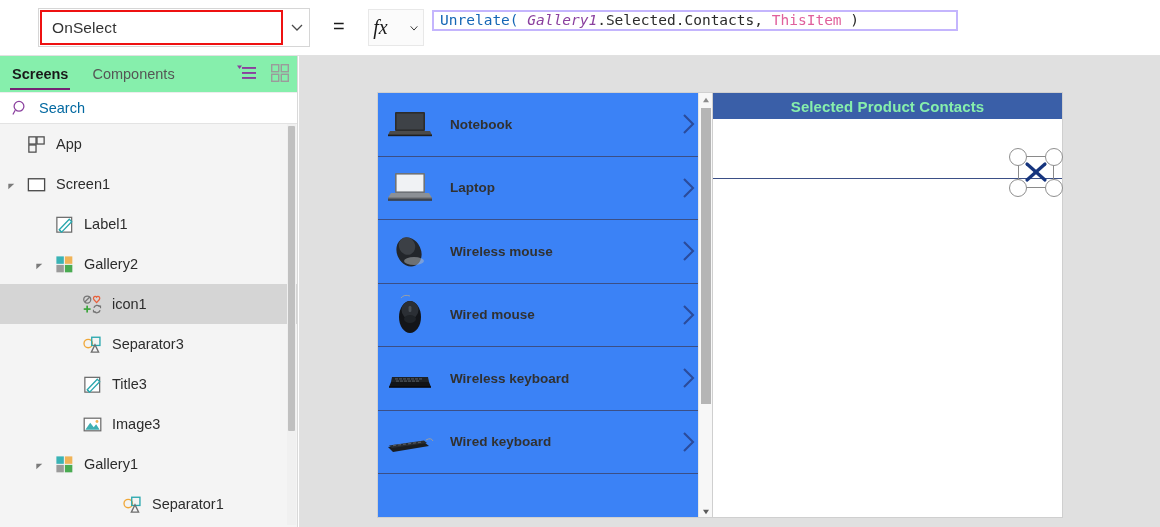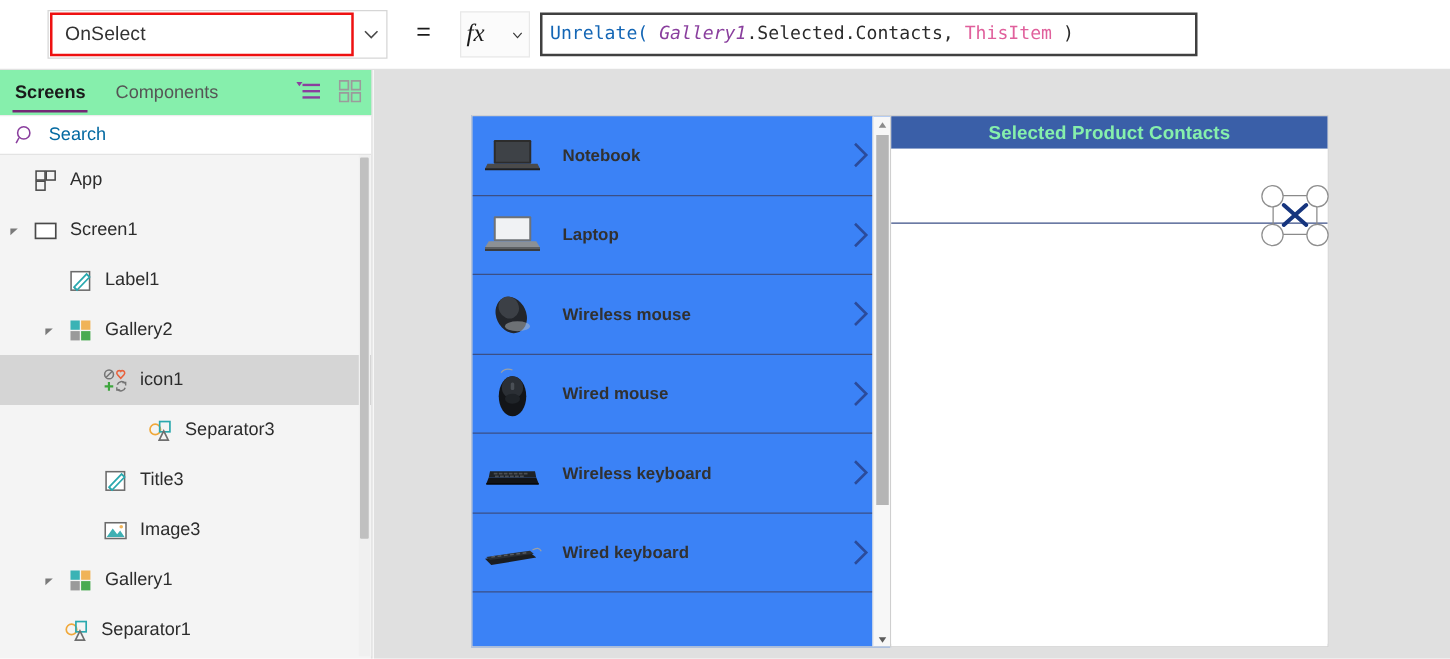--- a/index.html
+++ b/index.html
@@ -59,22 +59,22 @@
     display: flex; align-items: center; justify-content: center;
     gap: 21px;
   }
   .fx-text {
     font-family: "Liberation Serif", serif;
     font-style: italic; font-size: 20px; color: #1a1a1a;
   }
   .fx-chev { width: 10px; height: 10px; }
   .formula-input-wrap {
     position: absolute; left: 432px; top: 10px;
-    width: 526px; height: 35px;
-    border: 2px solid #404040;
+    width: 526px; height: 21px;
+    border: 2px solid #c4b5fd;
     background: #ffffff;
     display: flex; align-items: center;
     padding-left: 6px;
     overflow: hidden;
   }
   .formula-text {
     font-family: "DejaVu Sans Mono", monospace;
     font-size: 14.5px; white-space: pre;
     line-height: 1;
   }
@@ -401,21 +401,21 @@
               <line x1="5.4" y1="12.2" x2="5.4" y2="19.4" stroke="#3da53d" stroke-width="1.8"></line>
               <line x1="1.8" y1="15.8" x2="9" y2="15.8" stroke="#3da53d" stroke-width="1.8"></line>
               <path d="M12.4 14.4 A3.7 3.7 0 0 1 18.8 13.2" fill="none" stroke="#757575" stroke-width="1.3"></path>
               <path d="M19 17 A3.7 3.7 0 0 1 12.6 18.3" fill="none" stroke="#757575" stroke-width="1.3"></path>
               <path d="M16.6 12.6 L19.4 12.6 L19.4 15" fill="none" stroke="#757575" stroke-width="1.2"></path>
               <path d="M14.8 18.9 L12 18.9 L12 16.5" fill="none" stroke="#757575" stroke-width="1.2"></path>
             </svg>
           </div>
           <span class="tree-label">icon1</span>
         </div>
-        <div class="tree-row" style="padding-left: 98px;">
+        <div class="tree-row" style="padding-left: 62px;">
           <div class="tree-caret"></div>
           <div class="tree-icon" style="margin-left: 7px;">
             <svg viewBox="0 0 22 22" width="21" height="21">
               <circle cx="6.5" cy="10" r="4.4" fill="none" stroke="#f0a83a" stroke-width="1.4"></circle>
               <rect x="10.2" y="3.4" width="8.6" height="8.6" fill="none" stroke="#2aa8ae" stroke-width="1.4"></rect>
               <path d="M9.8 19 L13.6 11.2 L17.4 19 Z" fill="none" stroke="#6e6e6e" stroke-width="1.4"></path>
             </svg>
           </div>
           <span class="tree-label">Separator3</span>
         </div>
@@ -448,21 +448,21 @@
           <div class="tree-icon" style="margin-left: 7px;">
             <svg viewBox="0 0 22 22" width="21" height="21">
               <rect x="2.5" y="2.5" width="7.8" height="7.8" fill="#3ab3b5"></rect>
               <rect x="11.4" y="2.5" width="7.8" height="7.8" fill="#f0b357"></rect>
               <rect x="2.5" y="11.4" width="7.8" height="7.8" fill="#9a9a9a"></rect>
               <rect x="11.4" y="11.4" width="7.8" height="7.8" fill="#4aab52"></rect>
             </svg>
           </div>
           <span class="tree-label">Gallery1</span>
         </div>
-        <div class="tree-row" style="padding-left: 31px;">
+        <div class="tree-row" style="padding-left: 62px; margin-left: 40px;">
           <div class="tree-caret"></div>
           <div class="tree-icon" style="margin-left: 7px;">
             <svg viewBox="0 0 22 22" width="21" height="21">
               <circle cx="6.5" cy="10" r="4.4" fill="none" stroke="#f0a83a" stroke-width="1.4"></circle>
               <rect x="10.2" y="3.4" width="8.6" height="8.6" fill="none" stroke="#2aa8ae" stroke-width="1.4"></rect>
               <path d="M9.8 19 L13.6 11.2 L17.4 19 Z" fill="none" stroke="#6e6e6e" stroke-width="1.4"></path>
             </svg>
           </div>
           <span class="tree-label">Separator1</span>
         </div>

